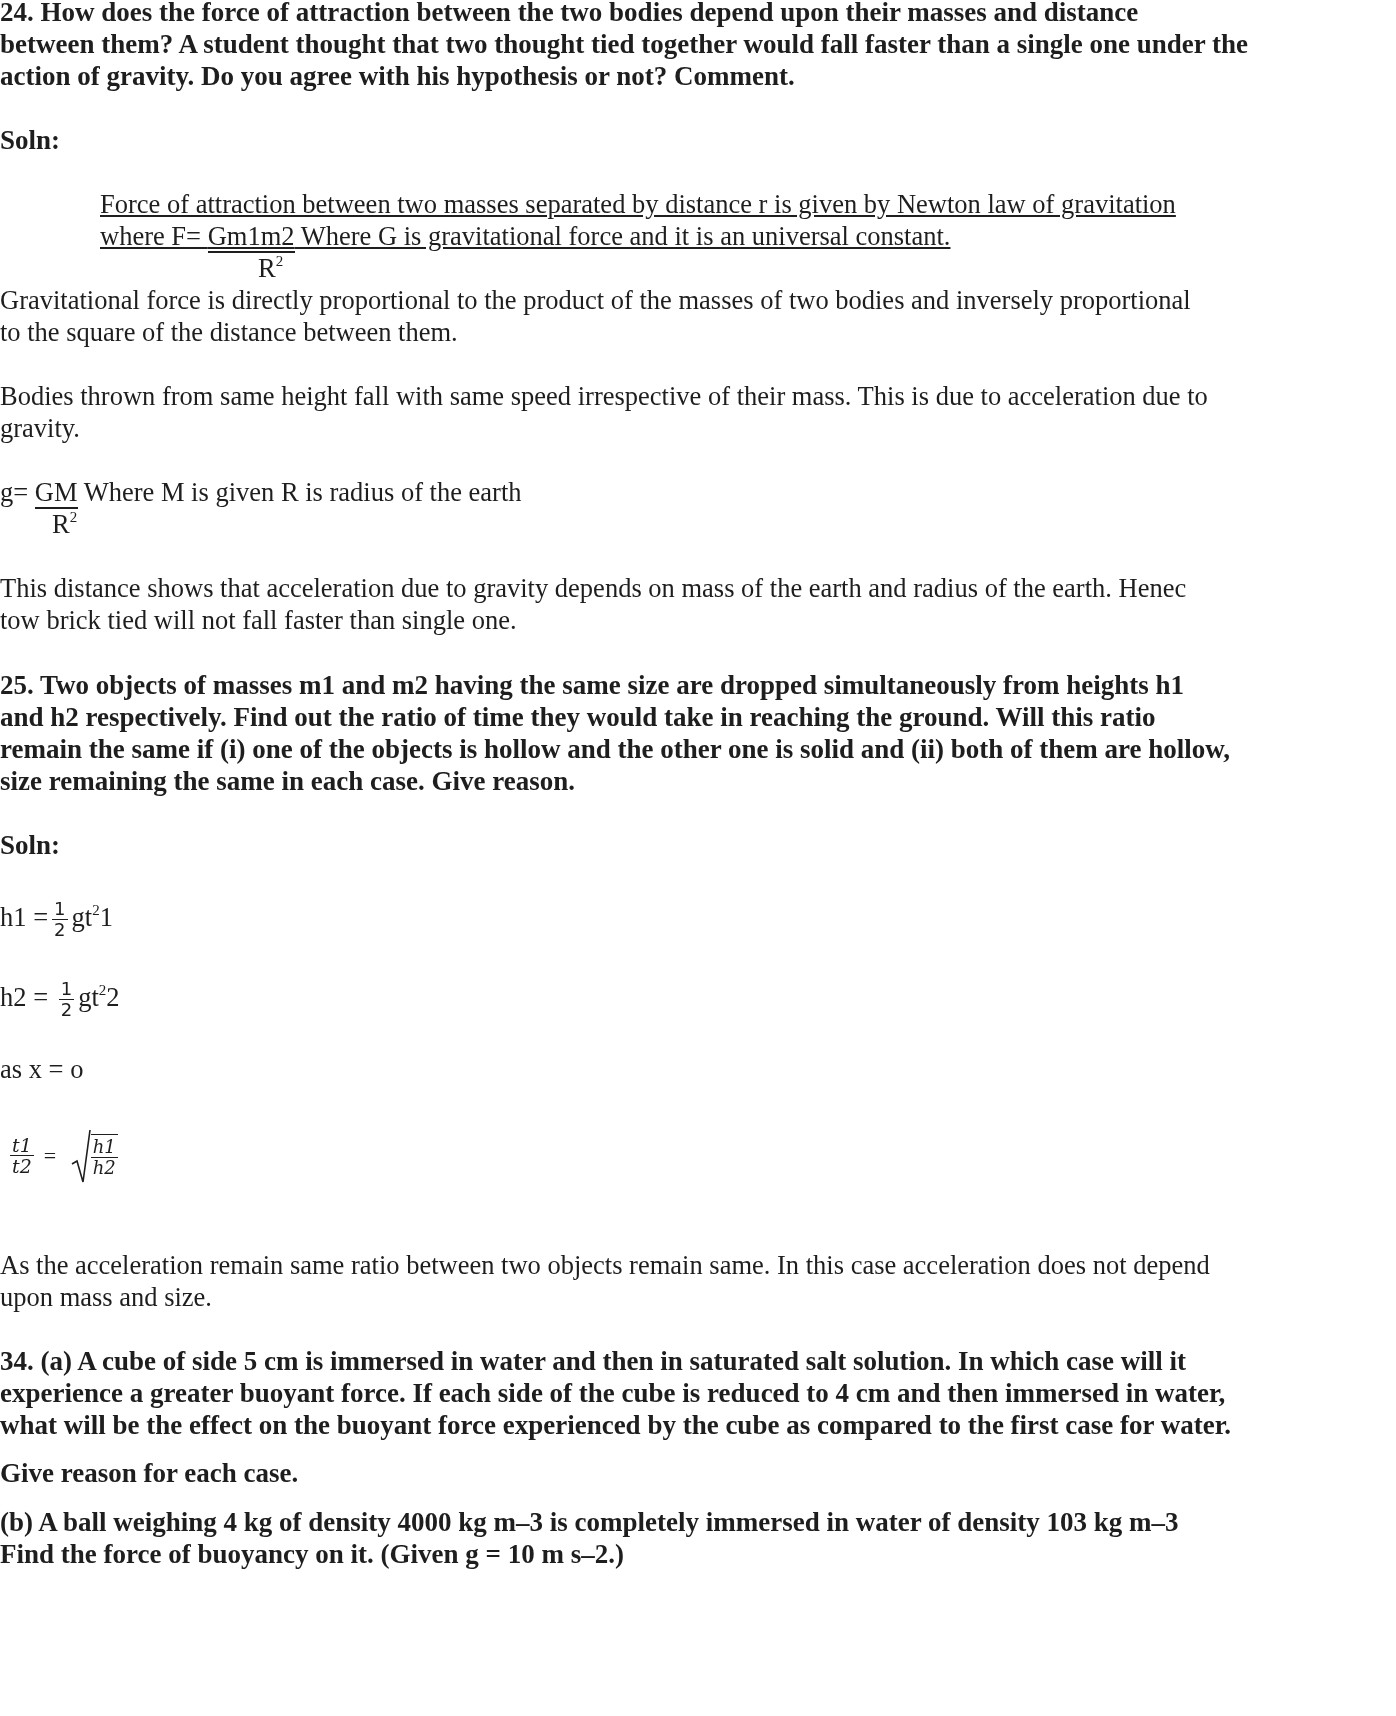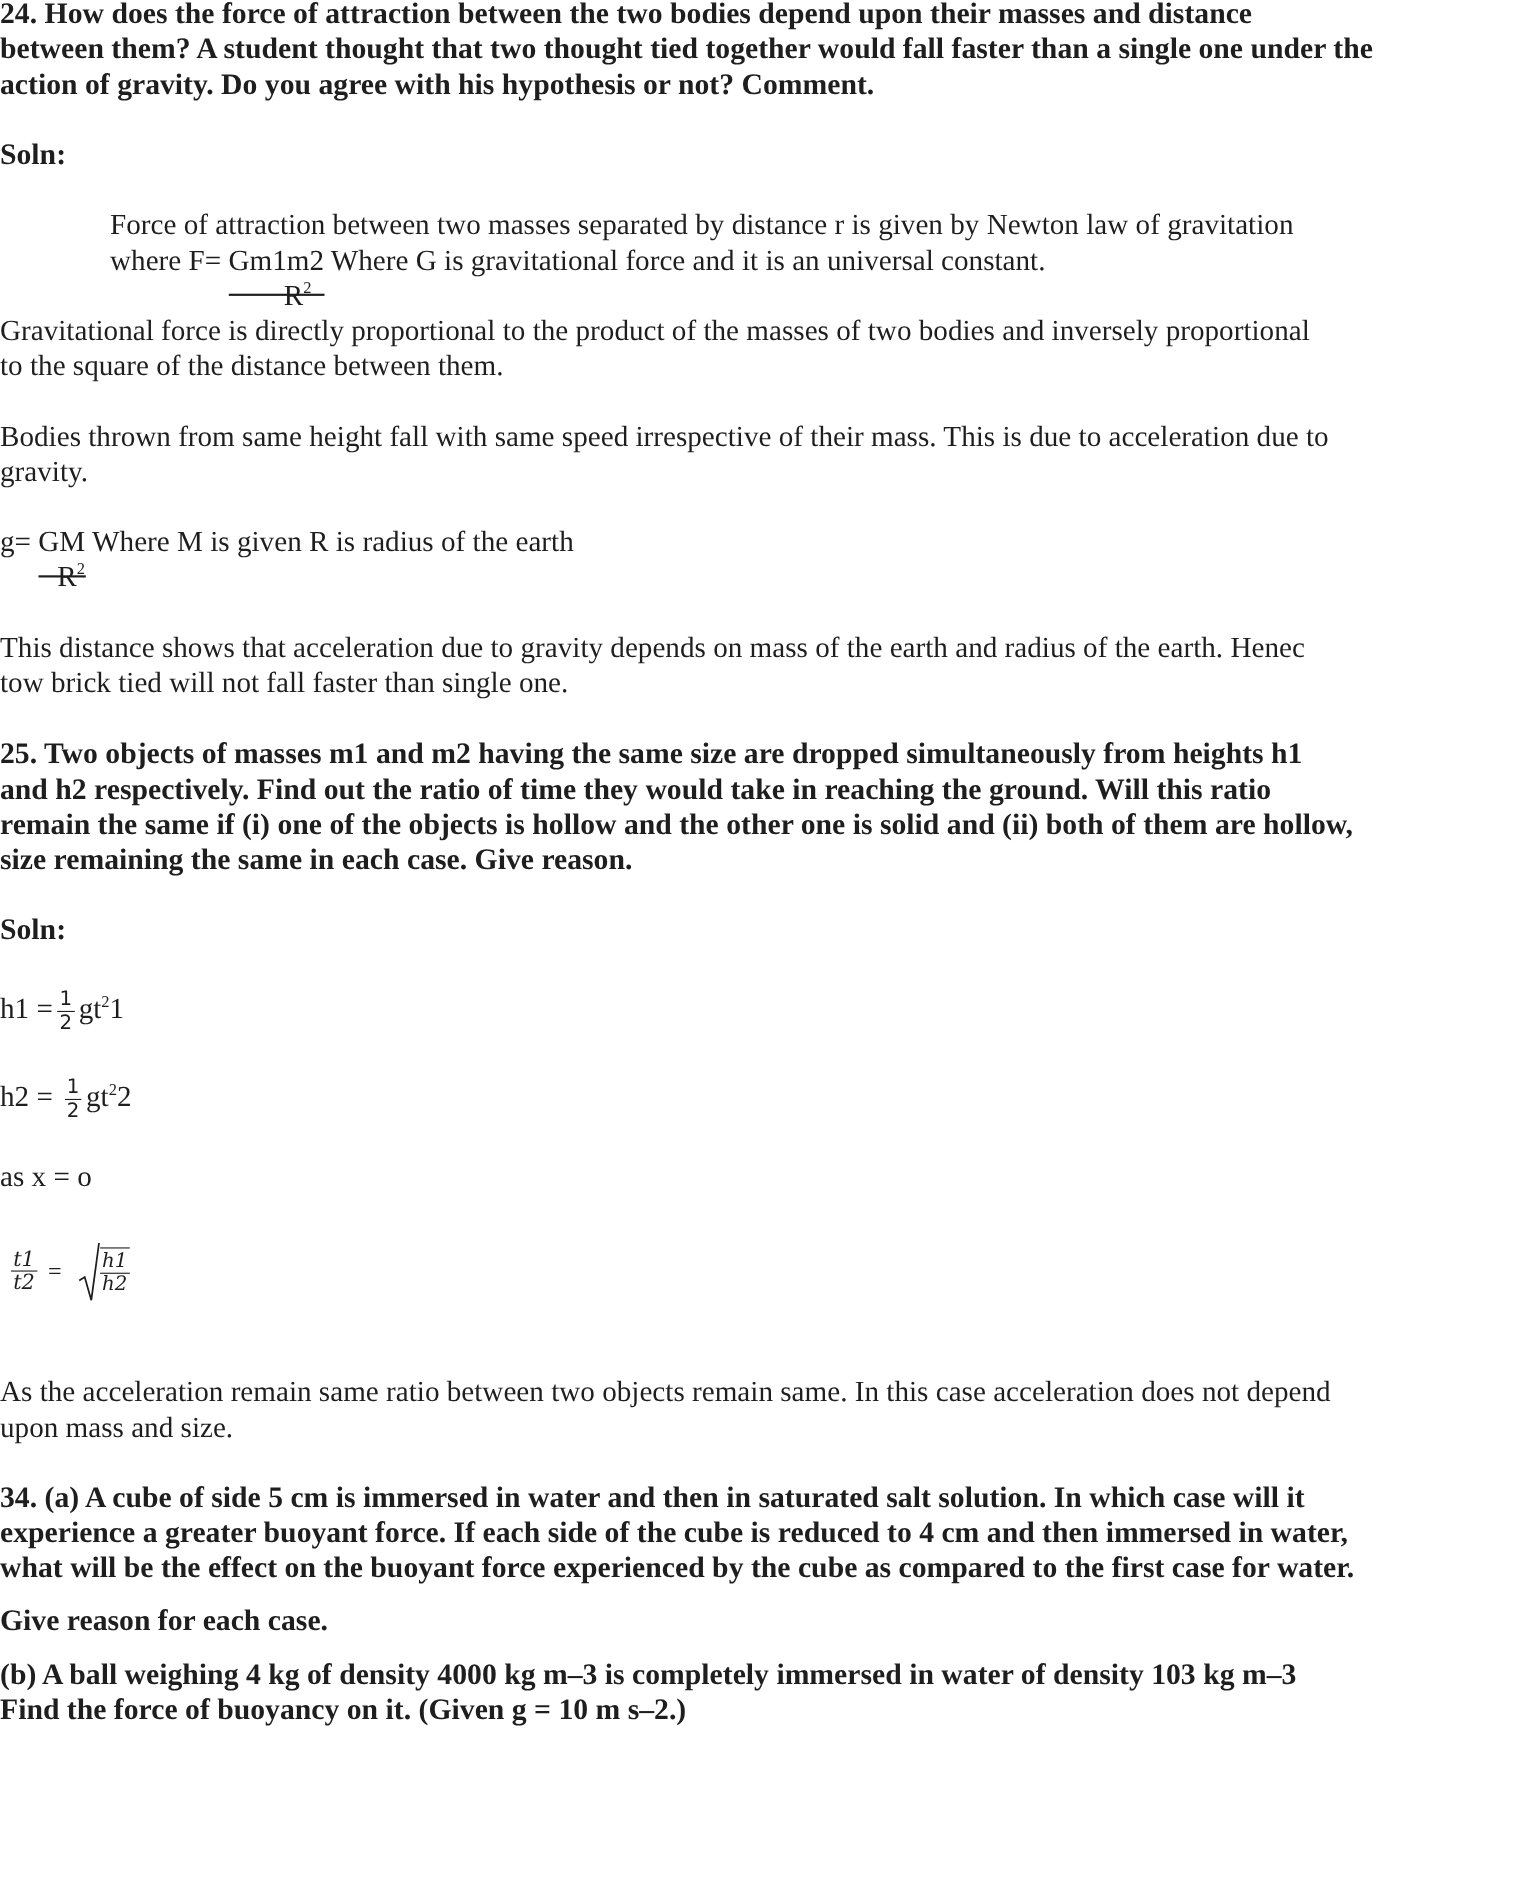--- a/index.html
+++ b/index.html
@@ -1,21 +1,21 @@
 <!DOCTYPE html>
 <html><head>
 <meta charset="utf-8">
 <style>
   html, body { margin:0; padding:0; background:#ffffff; }
   body { width:1396px; height:1716px; overflow:hidden; position:relative;
          font-family:"Liberation Serif", "DejaVu Serif", serif; color:#1e1e1e; }
   .line { position:absolute; left:0; white-space:nowrap; font-size:26.5px; line-height:34px; }
   .b { font-weight:bold; font-size:27px; }
-  .ind { left:100px; }
-  .u { border-bottom:2px solid #1e1e1e; padding-bottom:16px; }
+  .ind { left:100px;text-decoration:underline; }
+  .u { border-bottom:2px solid #1e1e1e; padding-bottom:0; }
   .sup { font-size:15px; position:relative; top:-11px; }
   .frac { display:inline-block; vertical-align:middle; text-align:center; font-family:"DejaVu Sans", sans-serif; font-size:18px; line-height:20px; margin:0 4px; }
   .frac .n { display:block; border-bottom:1.5px solid #1e1e1e; padding:0 2px; }
   .frac .d { display:block; }
   .ital { font-family:"DejaVu Serif", serif; font-style:italic; font-size:20px; }
   .radical { display:inline-block; position:relative; }
 </style>
 </head>
 <body>
 

